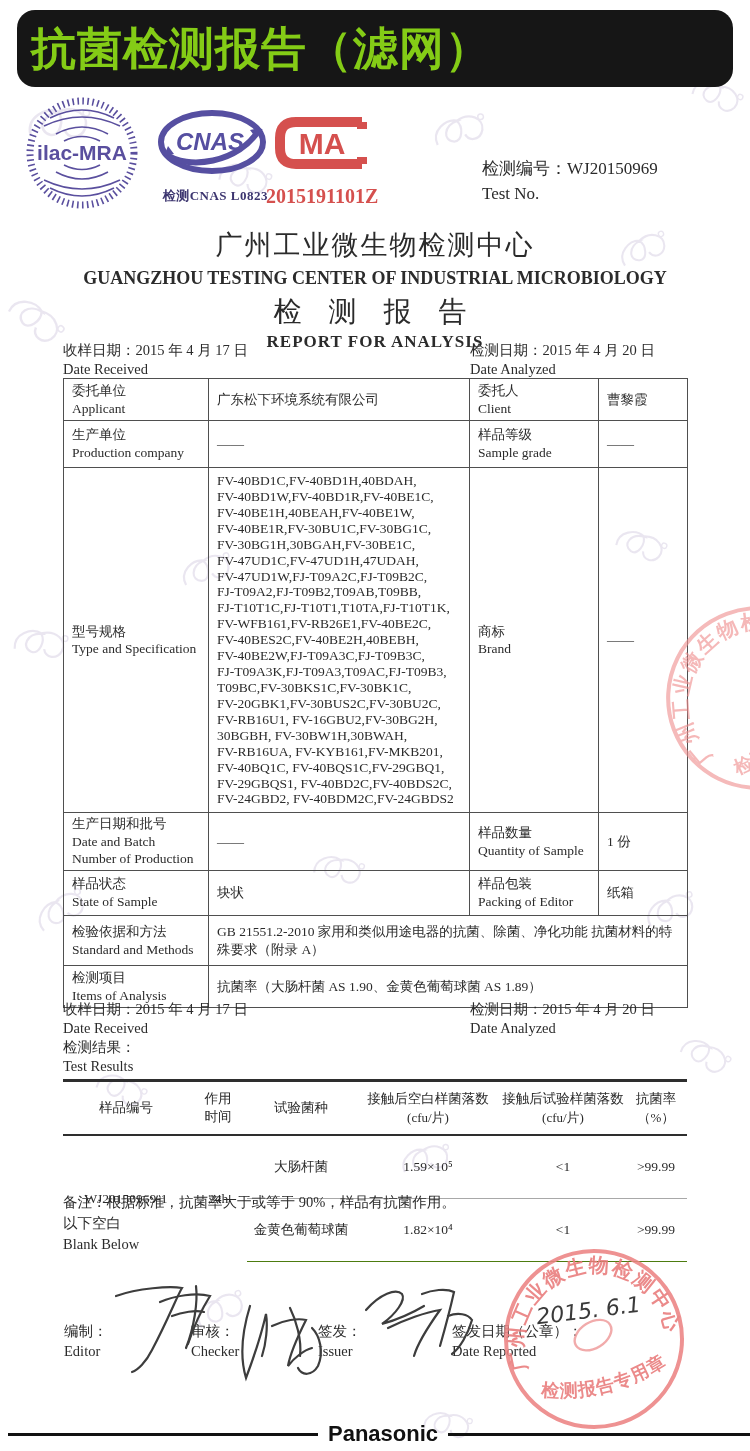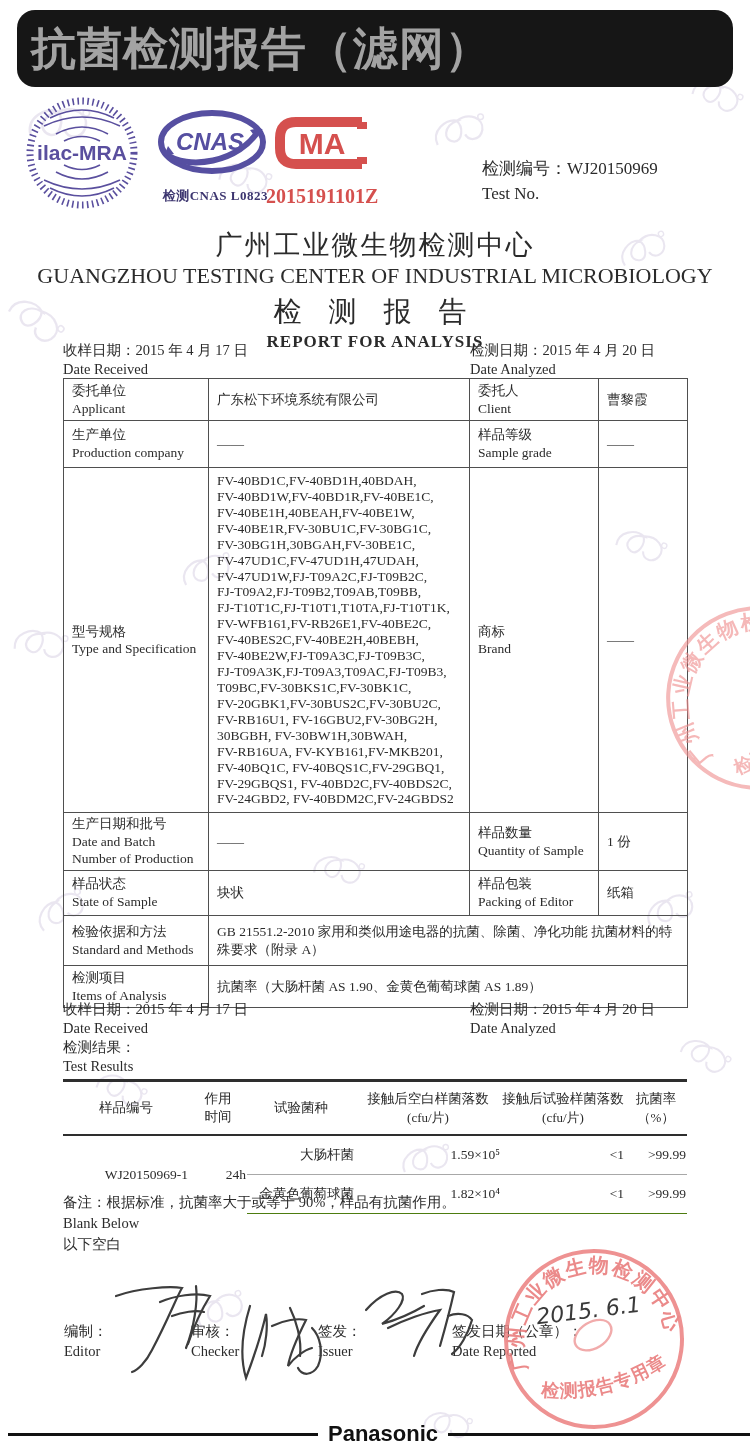--- a/index.html
+++ b/index.html
@@ -4,50 +4,50 @@
 <style>
   html,body{margin:0;padding:0;}
   body{
     width:750px;height:1451px;position:relative;overflow:hidden;
     background:#ffffff;color:#2b2b2b;
     font-family:"Liberation Serif","DejaVu Serif",serif;
   }
   
   .banner{position:absolute;left:17px;top:10px;width:716px;height:77px;
     background:#161616;border-radius:18px;display:flex;align-items:center;}
-  .banner-text{color:#a3a3a3;font-family:"Liberation Sans","DejaVu Sans",sans-serif;
+  .banner-text{color:#84cc16;font-family:"Liberation Sans","DejaVu Sans",sans-serif;
     font-weight:bold;font-size:45px;margin-left:14px;letter-spacing:1px;white-space:nowrap;}
   
   .logo-ilac{position:absolute;left:22px;top:96px;}
   .logo-cnas{position:absolute;left:150px;top:106px;width:118px;text-align:right;}
   .cnas-sub{font-size:13px;font-weight:bold;color:#3c356f;margin-top:3px;letter-spacing:0.5px;}
   .logo-cma{position:absolute;left:266px;top:112px;width:108px;text-align:center;}
   .cma-sub{font-size:20px;font-weight:bold;color:#d5504e;margin-top:7px;}
   .testno{position:absolute;left:482px;top:157px;font-size:17px;line-height:1.45;}
   
   .center-head{position:absolute;top:227px;left:0;width:750px;text-align:center;}
   .ch-cn{font-size:27px;letter-spacing:2px;}
-  .ch-en{font-size:22px;font-weight:normal;}
+  .ch-en{font-size:18px;font-weight:bold;margin-top:5px;}
   .ch-rcn{font-size:28px;margin-top:4px;letter-spacing:10px;}
   .ch-ren{font-size:17px;font-weight:bold;margin-top:1px;letter-spacing:1px;}
   
   .dblock{position:absolute;font-size:14.5px;line-height:1.3;}
   .d1l{left:63px;top:341px;} .d1r{left:470px;top:341px;}
   .d2l{left:63px;top:1000px;} .d2r{left:470px;top:1000px;}
   
   .info-table{position:absolute;left:63px;top:378px;width:624px;
     border-collapse:collapse;font-size:13.5px;table-layout:fixed;}
   .info-table td{border:1px solid #4f4f4f;padding:2px 8px;vertical-align:middle;line-height:1.3;}
   .info-table .models{line-height:1.18;white-space:pre-line;padding-top:5px;padding-bottom:5px;}
   
   .rt{position:absolute;left:63px;top:1063px;width:624px;border-collapse:collapse;
     font-size:13.5px;text-align:center;table-layout:fixed;margin-top:16px;}
   .rt thead td{border-top:3px solid #2e2e2e;border-bottom:2px solid #2e2e2e;
     padding:8px 1px;line-height:1.35;vertical-align:middle;}
-  .rt tbody td{padding:6px 1px;height:26px;vertical-align:middle;border-bottom:none;text-align:right;}
+  .rt tbody td{padding:18px 1px;height:26px;vertical-align:middle;border-bottom:none;}
   .rt tbody tr:last-child td{border-bottom:1px solid #4d7c0f;}
   .rt tbody tr.mid td{border-top:1.5px solid #a8a8a8;}
   .pre{white-space:pre-line;}
   .hsub{font-size:13px;}
   
   .notes{position:absolute;left:63px;top:1192px;font-size:14.5px;line-height:1.45;}
   
   .flabel{position:absolute;font-size:14.5px;line-height:1.35;}
   .sig{position:absolute;}
   .hand-date{position:absolute;left:536px;top:1298px;font-size:22px;font-style:italic;
@@ -347,22 +347,22 @@
       <td>金黄色葡萄球菌</td>
       <td>1.82×10⁴</td>
       <td>&lt;1</td>
       <td>&gt;99.99</td>
     </tr>
   </tbody>
 </table>
 
 <div class="notes">
   <div>备注：根据标准，抗菌率大于或等于 90%，样品有抗菌作用。</div>
+  <div>以下空白</div>
   <div>Blank Below</div>
-  <div>以下空白</div>
 </div>
 
 <div class="flabel" style="left:64px;top:1322px">
   <div>编制：</div>
     <div>Editor</div>
 </div>
 <div class="flabel" style="left:191px;top:1322px">
   <div>审核：</div>
     <div>Checker</div>
 </div>

